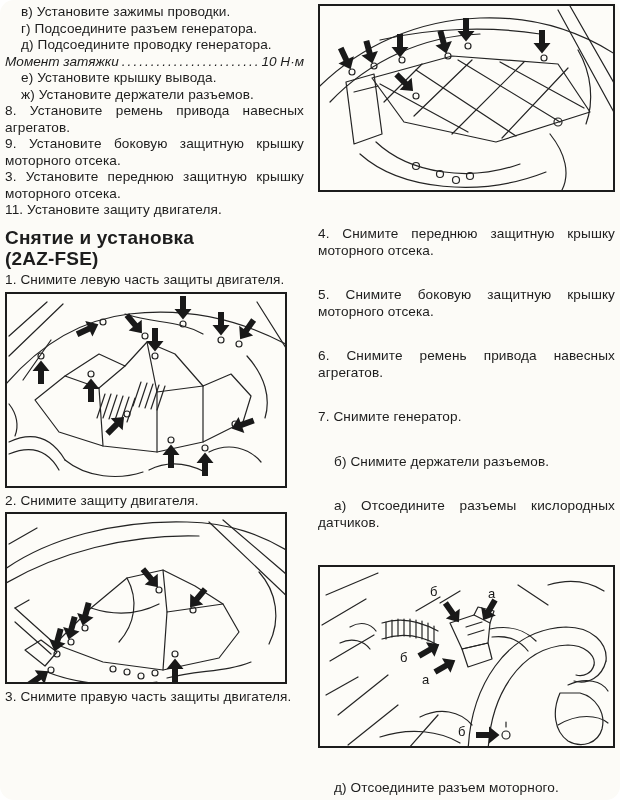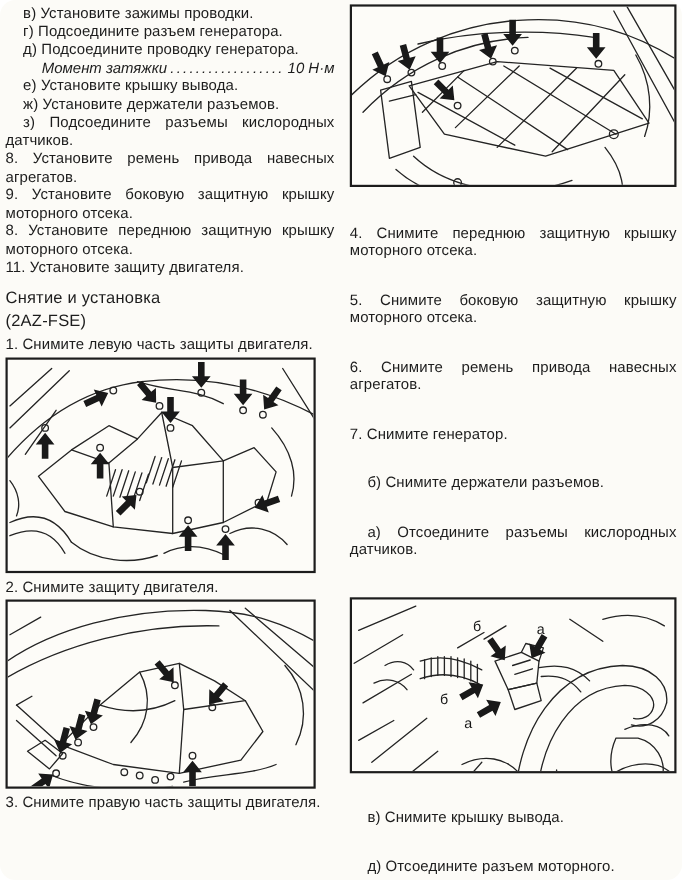--- a/index.html
+++ b/index.html
@@ -19,25 +19,25 @@
   .col.left  { width:299px; }
   .col.right { width:297px;gap:28px; }
   p.t {
     font-size:13.6px; line-height:16.5px;
     text-align:justify;
     letter-spacing:.1px;
   }
   p.sub { text-indent:16px; }
   .torque {
     display:flex; align-items:baseline;
-    font-style:italic; font-size:13.6px; line-height:16.5px;margin-left:33px;
+    font-style:italic; font-size:13.6px; line-height:16.5px;
   }
   .torque .dots { flex:1; overflow:hidden; white-space:nowrap; letter-spacing:2px; margin:0 3px; }
   h1.heading {
-    font-size:15px; line-height:21px; font-weight:normal;
+    font-size:19px; line-height:21px; font-weight:bold;
     margin:8px 0 3px 0; letter-spacing:.2px;
   }
   .fig {
     border:2px solid #1c1c1c;
     background:#fdfcf8;
     position:relative;
     overflow:hidden;
   }
   .fig svg { display:block; }
   .fig-l { width:282px; margin:4px 0 3px 0; }
@@ -70,25 +70,24 @@
     <p class="t sub">д) Подсоедините проводку генератора.</p>
 
     <div class="torque">
       <span>Момент затяжки</span>
       <span class="dots">............................................</span>
       <span>10 Н·м</span>
     </div>
 
     <p class="t sub">е) Установите крышку вывода.</p>
     <p class="t sub">ж) Установите держатели разъемов.</p>
-    <p class="t sub">з) Подсоедините разъемы кислородных датчиков.</p>
 
     <p class="t">8. Установите ремень привода навесных агрегатов.</p>
     <p class="t">9. Установите боковую защитную крышку моторного отсека.</p>
-    <p class="t">8. Установите переднюю защитную крышку моторного отсека.</p>
+    <p class="t">3. Установите переднюю защитную крышку моторного отсека.</p>
     <p class="t">11. Установите защиту двигателя.</p>
 
     <h1 class="heading">
       <span>Снятие и установка</span><br>
       <span>(2AZ-FSE)</span>
     </h1>
 
     <p class="t">1. Снимите левую часть защиты двигателя.</p>
 
     <figure class="fig fig-l">
@@ -320,17 +319,16 @@
           <use href="#arw" transform="translate(178,168) rotate(-90)"></use>
         </g>
       </svg>
       <span class="lbl" style="left:110px; top:18px;">б</span>
       <span class="lbl" style="left:168px; top:20px;">а</span>
       <span class="lbl" style="left:80px;  top:84px;">б</span>
       <span class="lbl" style="left:102px; top:106px;">а</span>
       <span class="lbl" style="left:138px; top:158px;">б</span>
     </figure>
 
-    <p class="t sub">в) Снимите крышку вывода.</p>
     <p class="t sub">д) Отсоедините разъем моторного.</p>
   </div>
 
 </div>
 
 </body></html>

